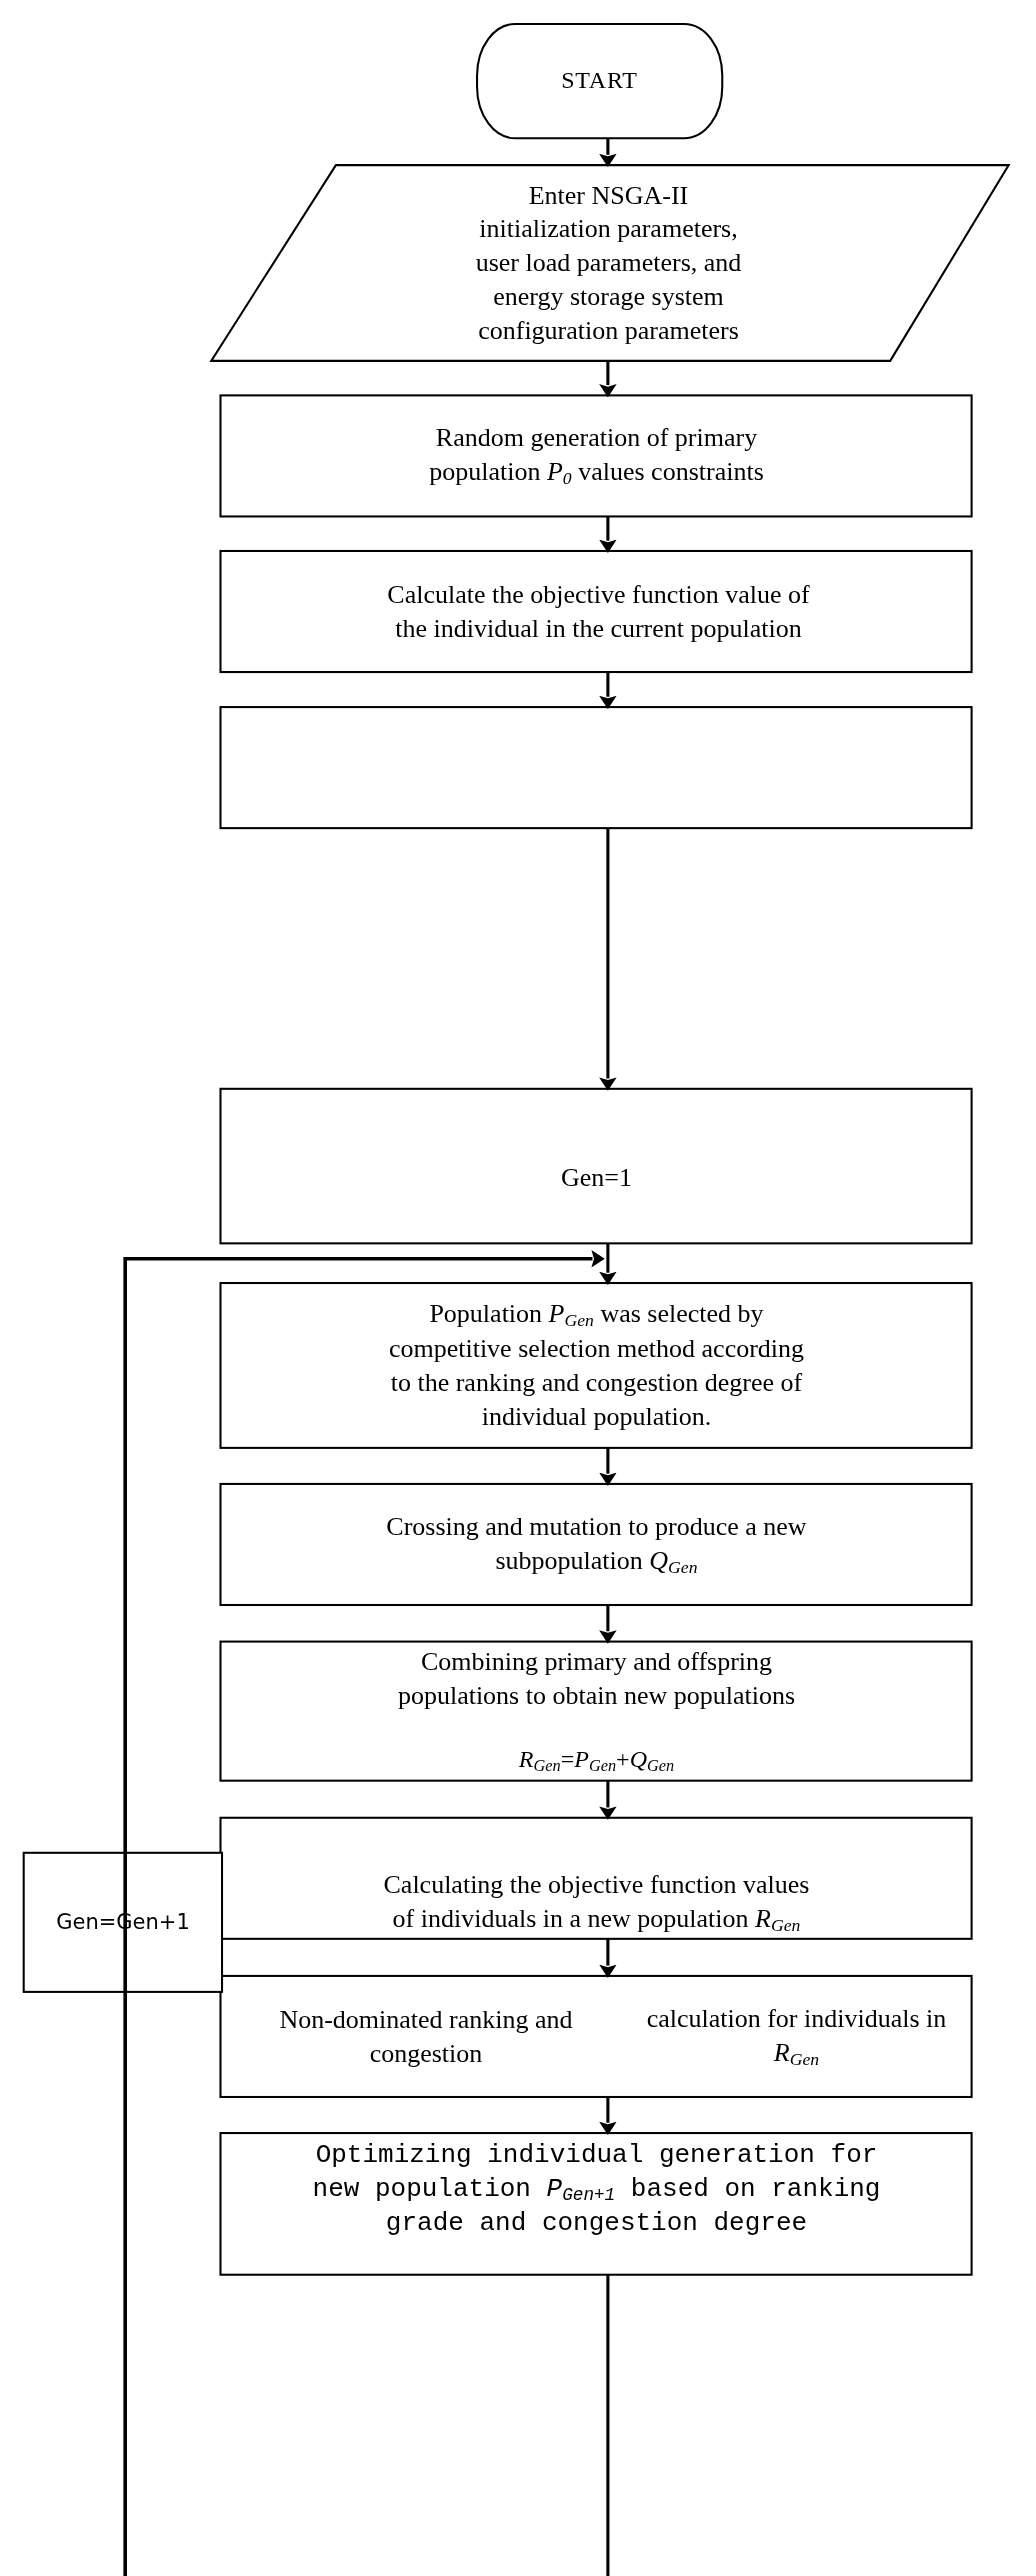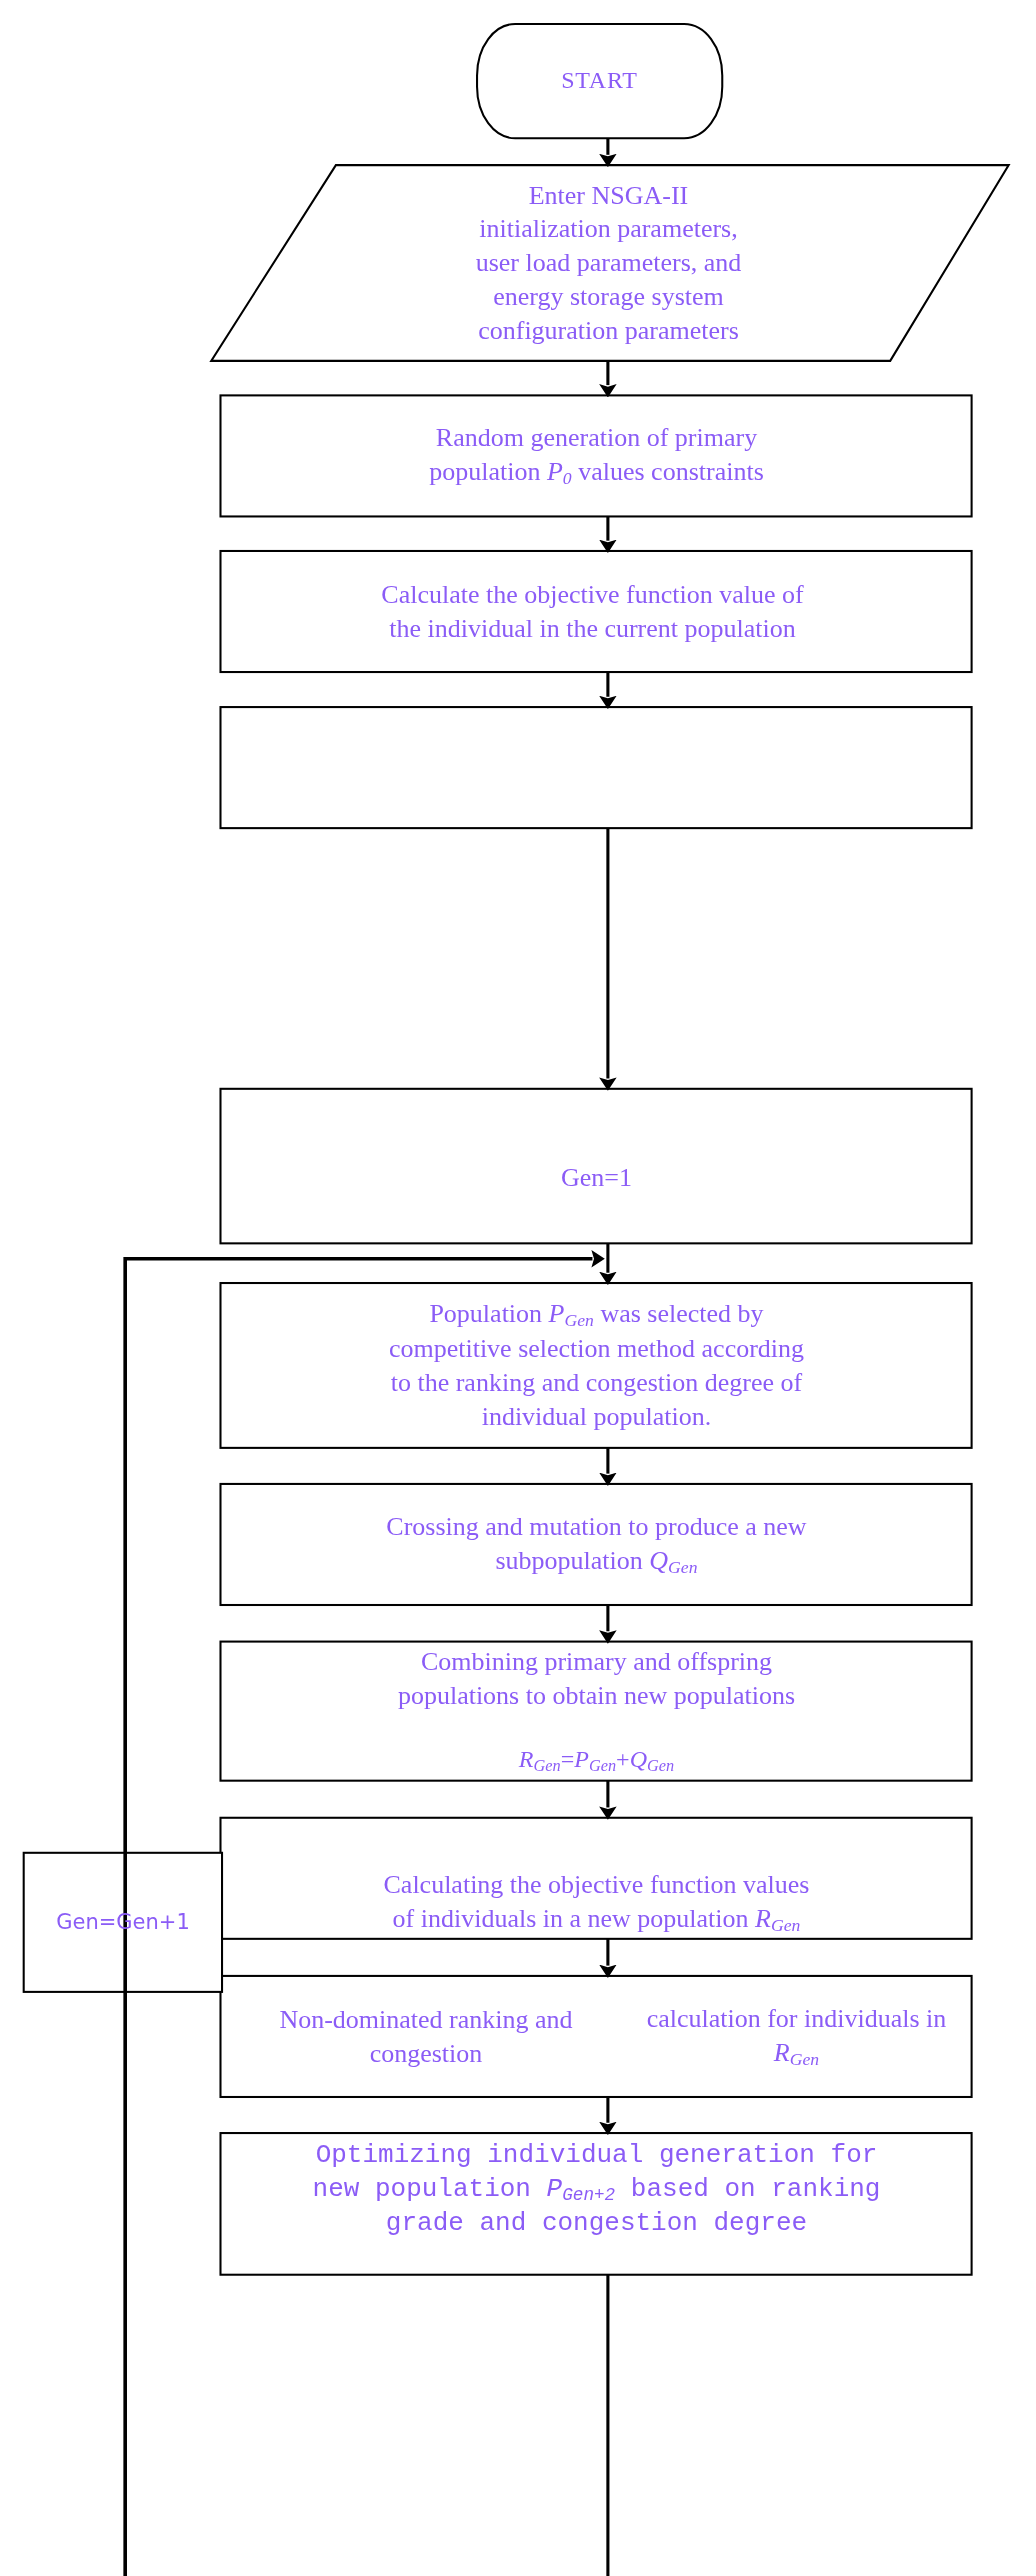--- a/index.html
+++ b/index.html
@@ -24,21 +24,21 @@
     height: 3006px;
     pointer-events: none;
   }
   .node-text {
     position: absolute;
     display: flex;
     align-items: center;
     justify-content: center;
     text-align: center;
     font-family: "Liberation Serif", "DejaVu Serif", serif;
-    color: #8b5cf6;
+    color: #000000;
     line-height: 1.30;
     box-sizing: border-box;
     white-space: pre-line;
   }
   .terminal-text { font-size: 24px; letter-spacing: 0.8px; }
   .io-text      { font-size: 26px; }
   .proc-text    { font-size: 26px; }
   .mono-text {
     font-family: "DejaVu Sans", "Liberation Sans", sans-serif;
     font-size: 21px;
@@ -125,21 +125,21 @@
 initialization parameters,
 user load parameters, and
 energy storage system
 configuration parameters</div>
 
   <div class="node-text proc-text" style="left:226px; top:395px; width:741px; height:121px; flex-direction:column;">
     <div><span>Random generation of primary</span></div>
     <div><span>population </span><span class="ital">P</span><sub class="ital">0</sub><span> values constraints</span></div>
   </div>
 
-  <div class="node-text proc-text" style="left:222px; top:551px; width:741px; height:121px;">Calculate the objective function value of
+  <div class="node-text proc-text" style="left:228px; top:551px; width:741px; height:121px;">Calculate the objective function value of
 the individual in the current population</div>
 
 
   <div class="node-text proc-text" style="left:226px; top:1089px; width:741px; height:177px;">Gen=1</div>
 
   <div class="node-text proc-text" style="left:226px; top:1283px; width:741px; height:165px; flex-direction:column;">
     <div><span>Population </span><span class="ital">P</span><sub class="ital">Gen</sub><span> was selected by</span></div>
     <div style="white-space:pre-line;">competitive selection method according
 to the ranking and congestion degree of
 individual population.</div>
@@ -163,20 +163,20 @@
     <div><span>of individuals in a new population </span><span class="ital">R</span><sub class="ital">Gen</sub></div>
   </div>
 
   <div class="node-text proc-text" style="left:226px; top:1976px; width:741px; height:121px; flex-direction:row;">
     <div><span>Non-dominated ranking and congestion</span></div>
     <div><span>calculation for individuals in </span><span class="ital">R</span><sub class="ital">Gen</sub></div>
   </div>
 
   <div class="node-text proc-text" style="left:226px; top:2133px; width:741px; height:114px; flex-direction:column;font-family:Liberation Mono, monospace;">
     <div><span>Optimizing individual generation for</span></div>
-    <div><span>new population </span><span class="ital">P</span><sub class="ital">Gen+2</sub><span> based on ranking</span></div>
+    <div><span>new population </span><span class="ital">P</span><sub class="ital">Gen+1</sub><span> based on ranking</span></div>
     <div><span>grade and congestion degree</span></div>
   </div>
 
   <div class="node-text mono-text" style="left:24px; top:1853px; width:198px; height:139px;">Gen=Gen+1</div>
 
 </div>
 
 
 </body></html>

